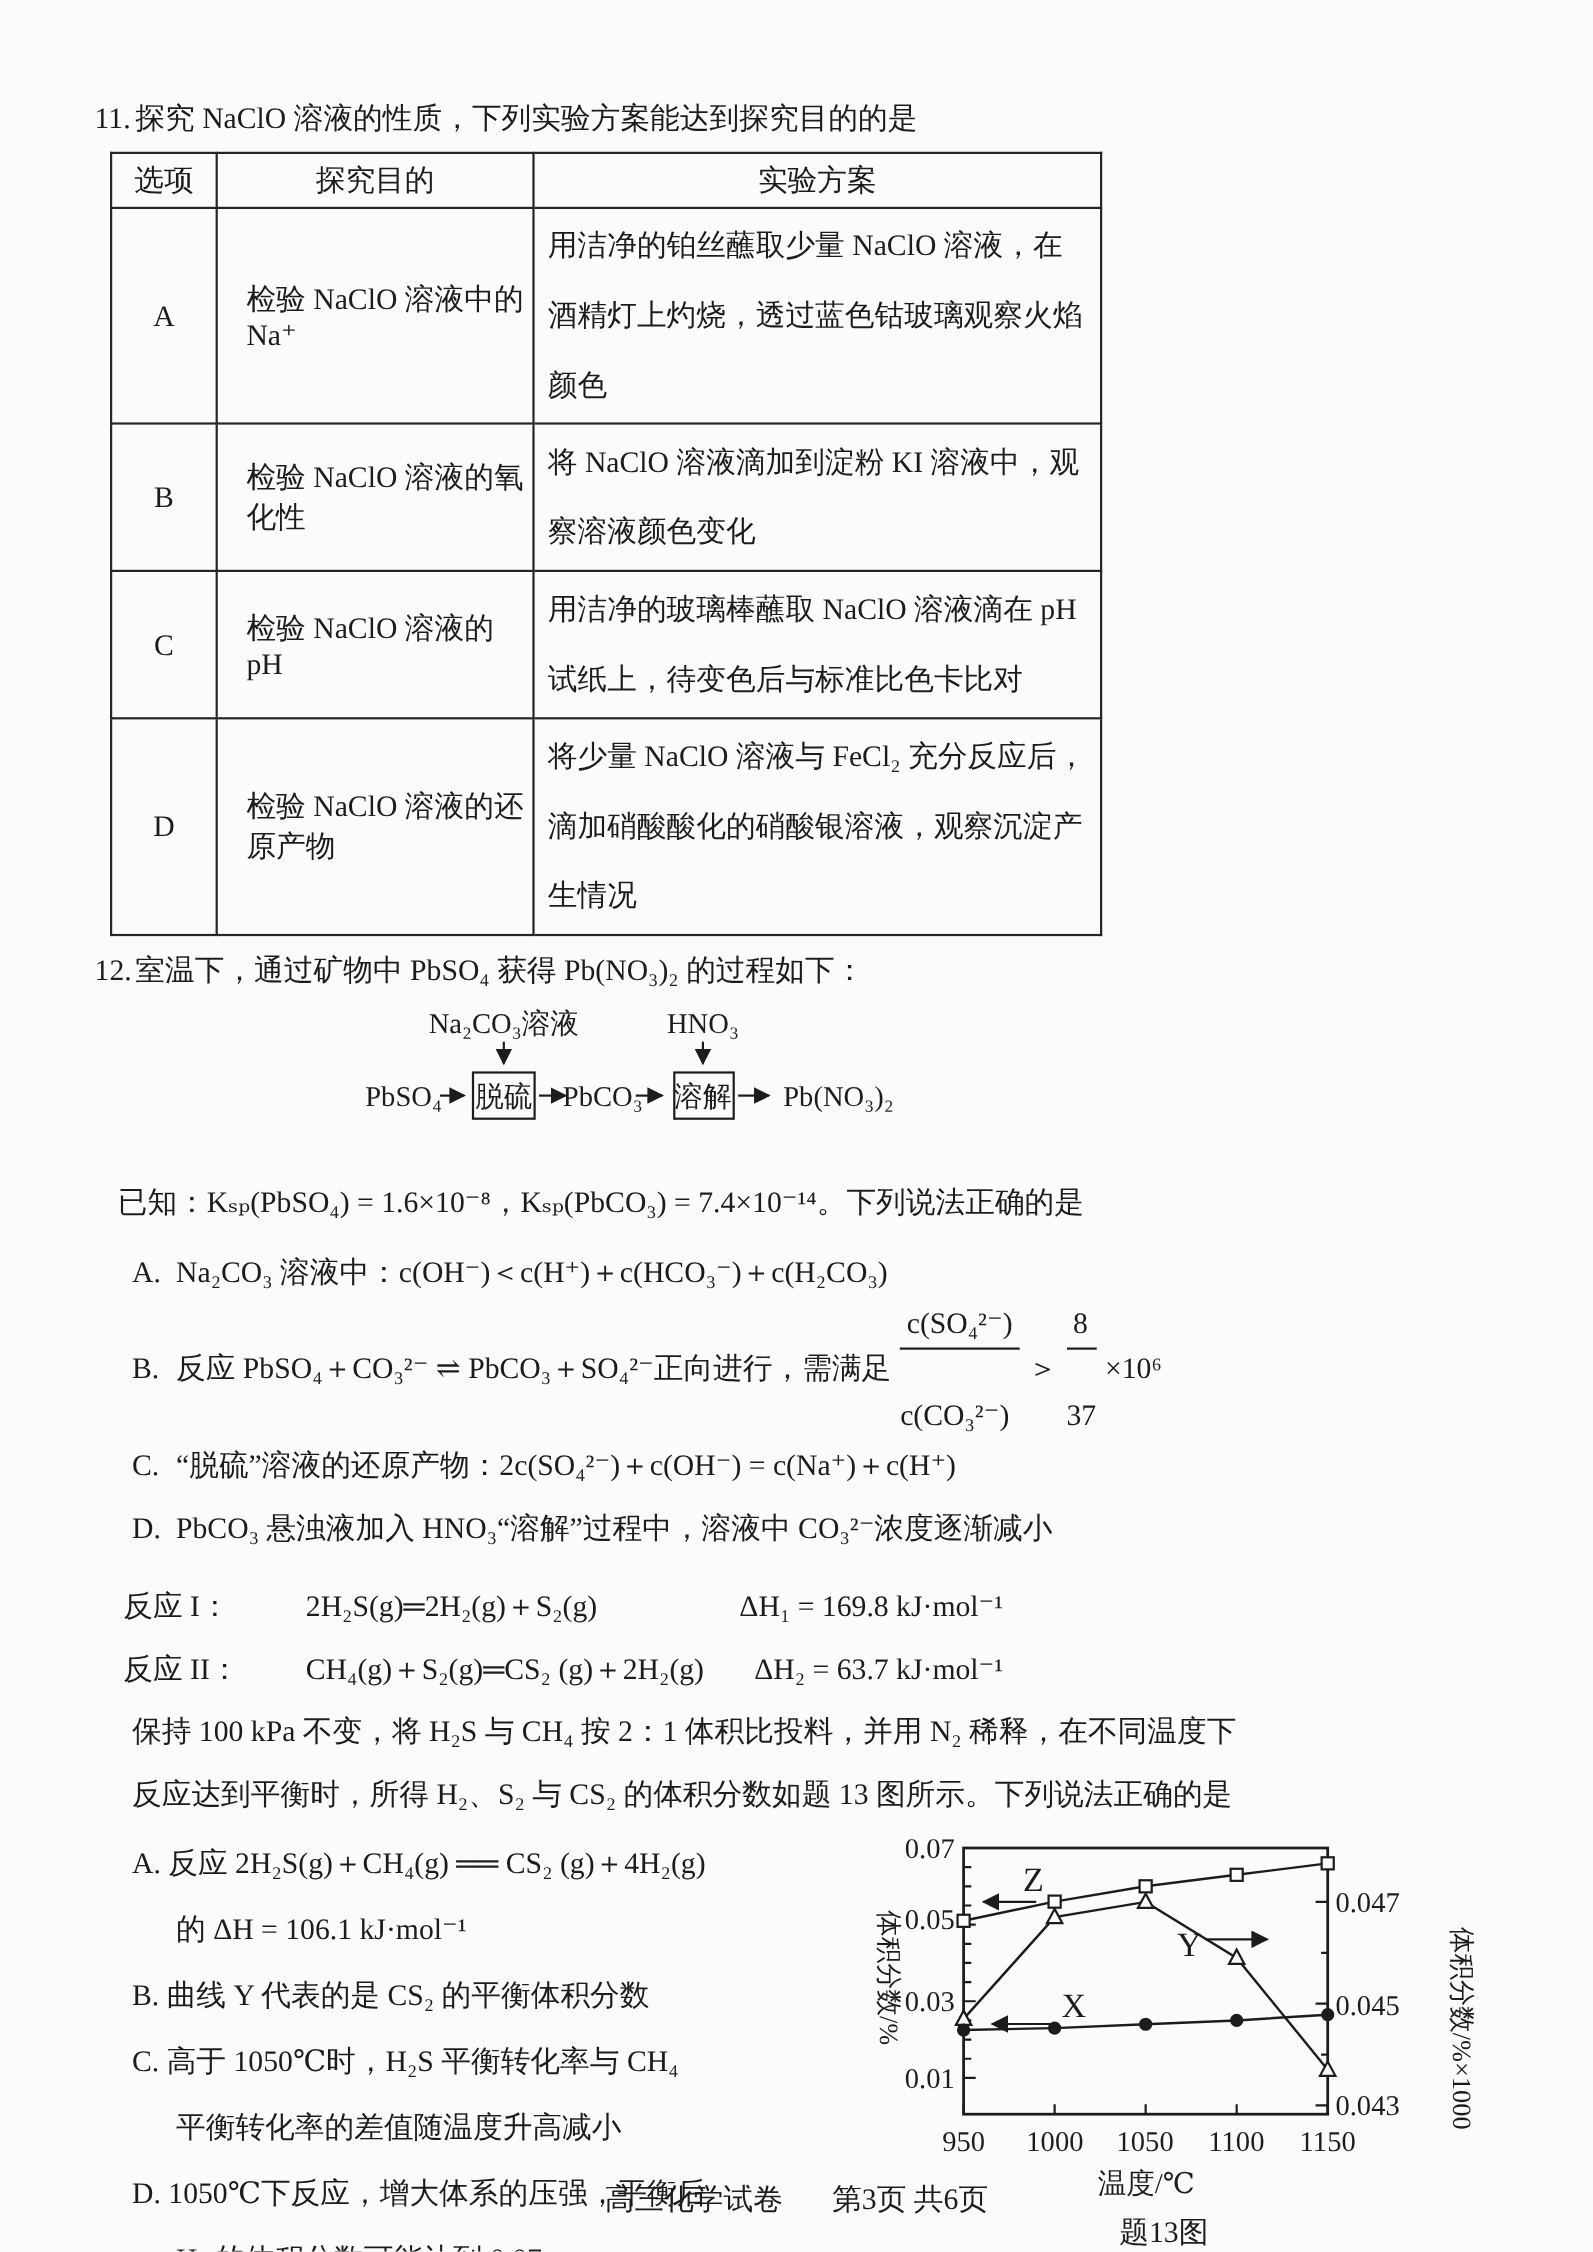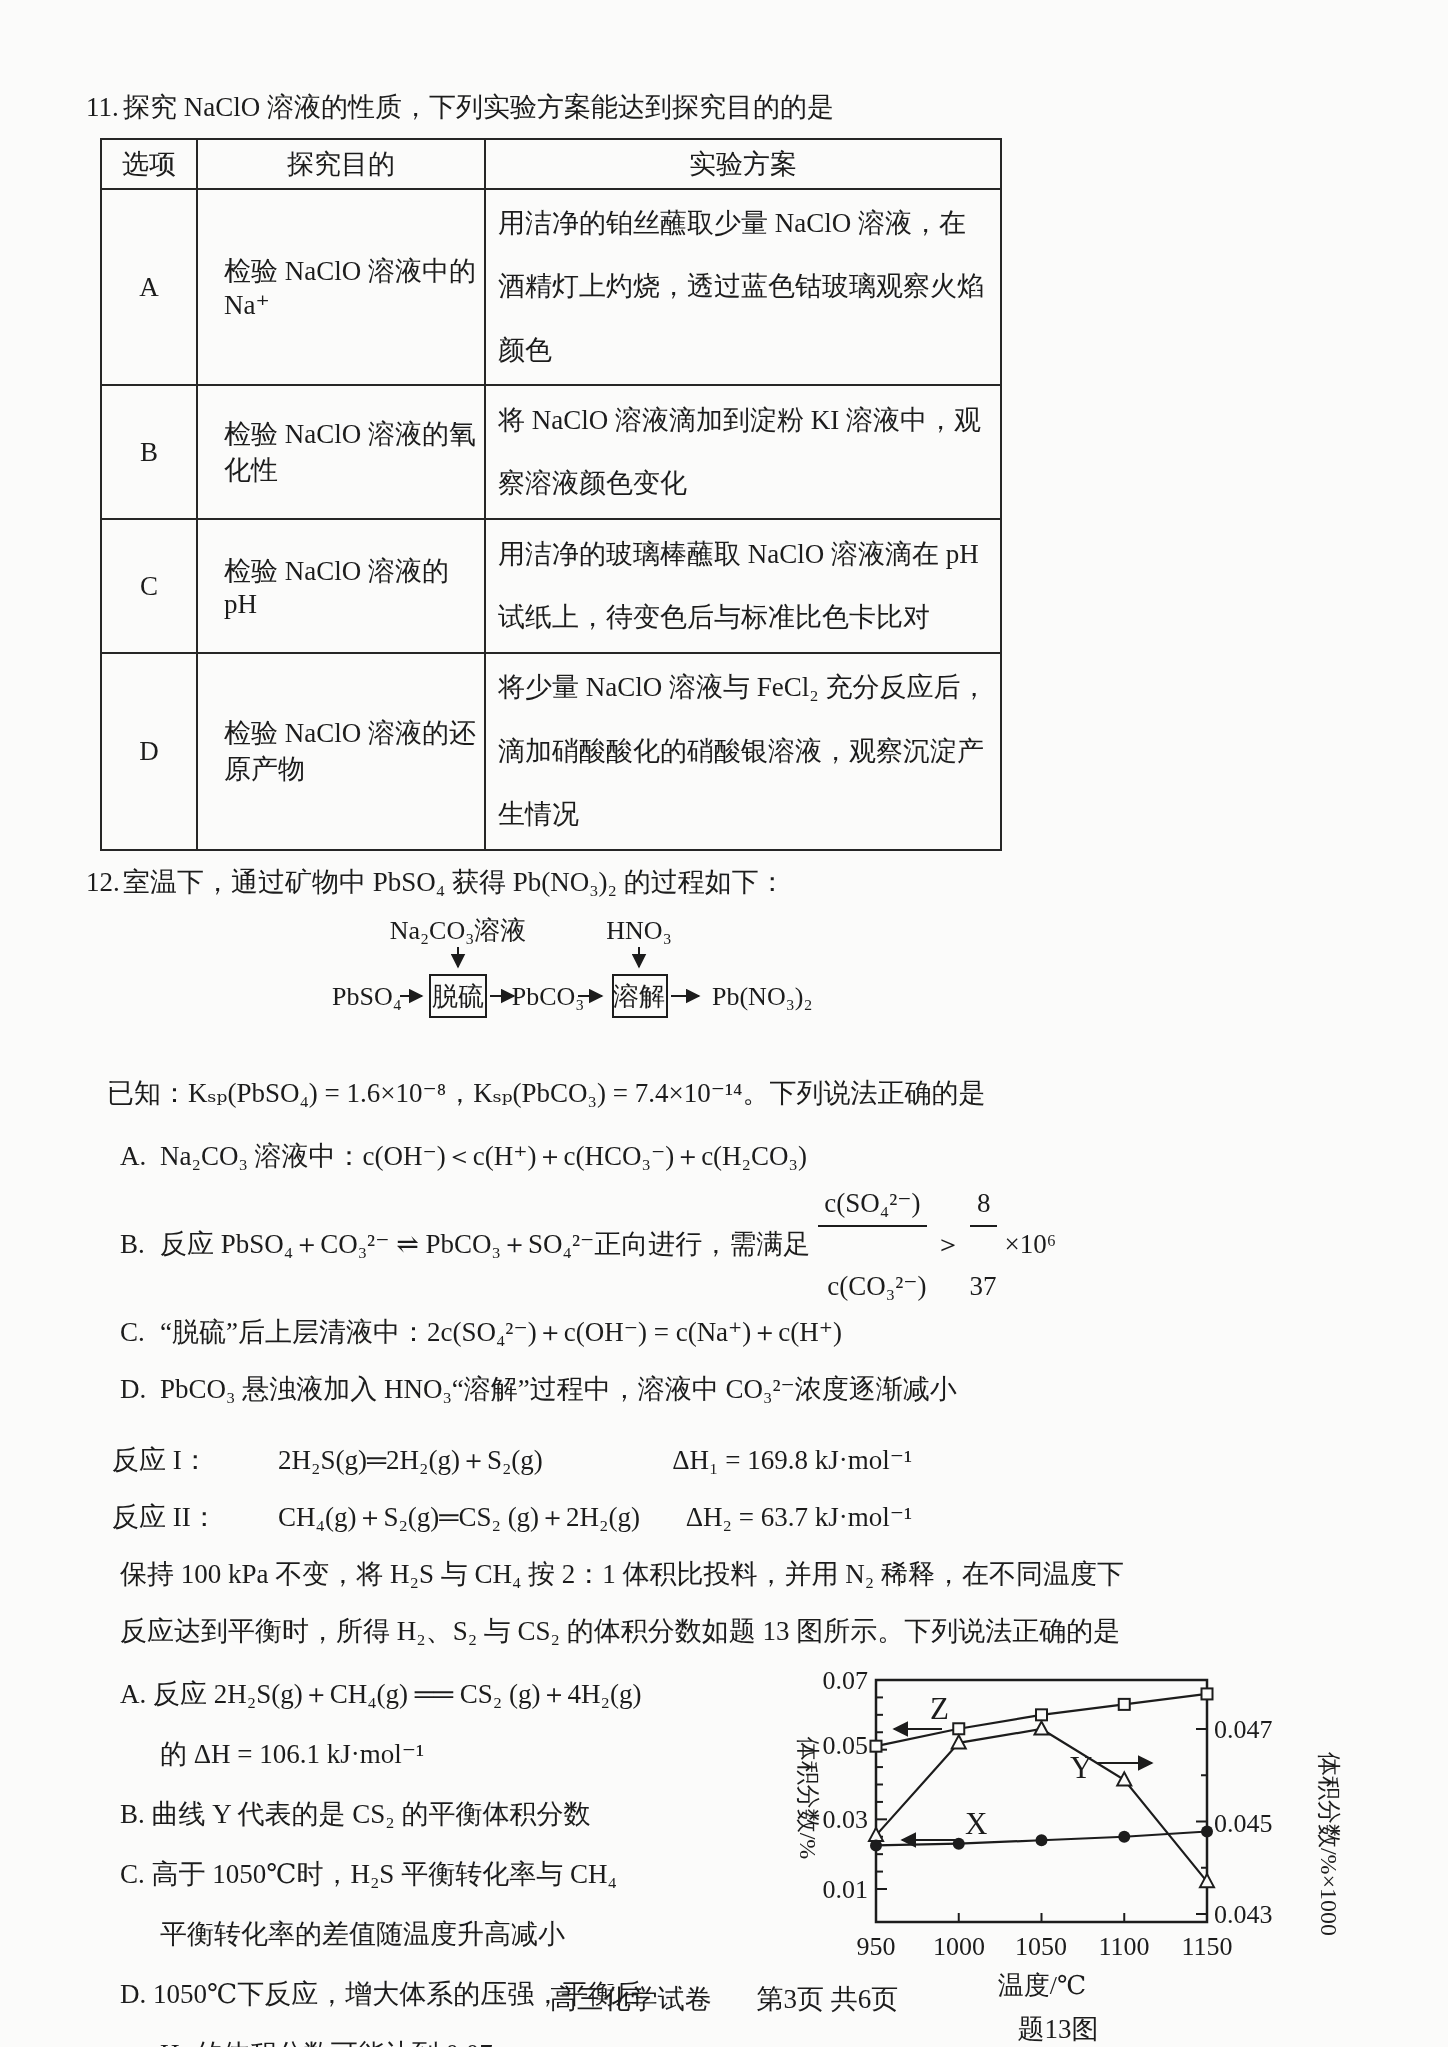--- a/index.html
+++ b/index.html
@@ -20,21 +20,21 @@
   td.c-opt{text-align:center;}
   td.c-purpose{padding-left:26px;}
   td.c-plan{padding:2px 12px; line-height:2.35;}
   
   .flow{display:block; margin:10px 0 0 244px;}
   .indented{margin-left:34px;}
   .kline{line-height:57px; margin-top:34px;margin-left:21px;}
   .opt-line{display:flex; line-height:57px;}
   .opt-label{flex:none; width:40px;}
   .b-line{display:flex; align-items:center; min-height:102px; line-height:1.3;}
-  .frac{display:inline-flex; flex-direction:column; text-align:right; margin:0 8px; line-height:1.25;gap:40px;}
+  .frac{display:inline-flex; flex-direction:column; text-align:left; margin:0 8px; line-height:1.25;gap:40px;}
   .frac .num{border-bottom:2.5px solid #1c1c1c; padding:2px 6px 5px;}
   .frac .den{padding-top:3px;}
   
   .reaction{display:flex; margin-left:26px; width:800px; line-height:57px;gap:38px;}
   .rx-label{flex:none; width:128px;}
   .rx-dh{margin-left:auto;}
   .para{margin-left:34px; line-height:57px;}
   .q13-bottom{display:flex; margin-left:34px; margin-top:4px;}
   .q13-col{flex:none; width:548px;}
   .q13-col p{margin:0; line-height:60px;}
@@ -145,21 +145,21 @@
         </span>
         <span>＞</span>
         <span class="frac">
           <span class="num">8</span>
           <span class="den">37</span>
         </span>
         <span>×10⁶</span>
       </div>
       <div class="opt-line">
         <span class="opt-label">C.</span>
-        <span>“脱硫”后上层清液中：2c(SO₄²⁻)＋c(OH⁻) = c(Na⁺)＋c(H⁺)</span>
+        <span>“脱硫”溶液的还原产物：2c(SO₄²⁻)＋c(OH⁻) = c(Na⁺)＋c(H⁺)</span>
       </div>
       <div class="opt-line">
         <span class="opt-label">D.</span>
         <span>PbCO₃ 悬浊液加入 HNO₃“溶解”过程中，溶液中 CO₃²⁻浓度逐渐减小</span>
       </div>
     </div>
   </section>
 
   <section style="margin-top:14px;">
 

